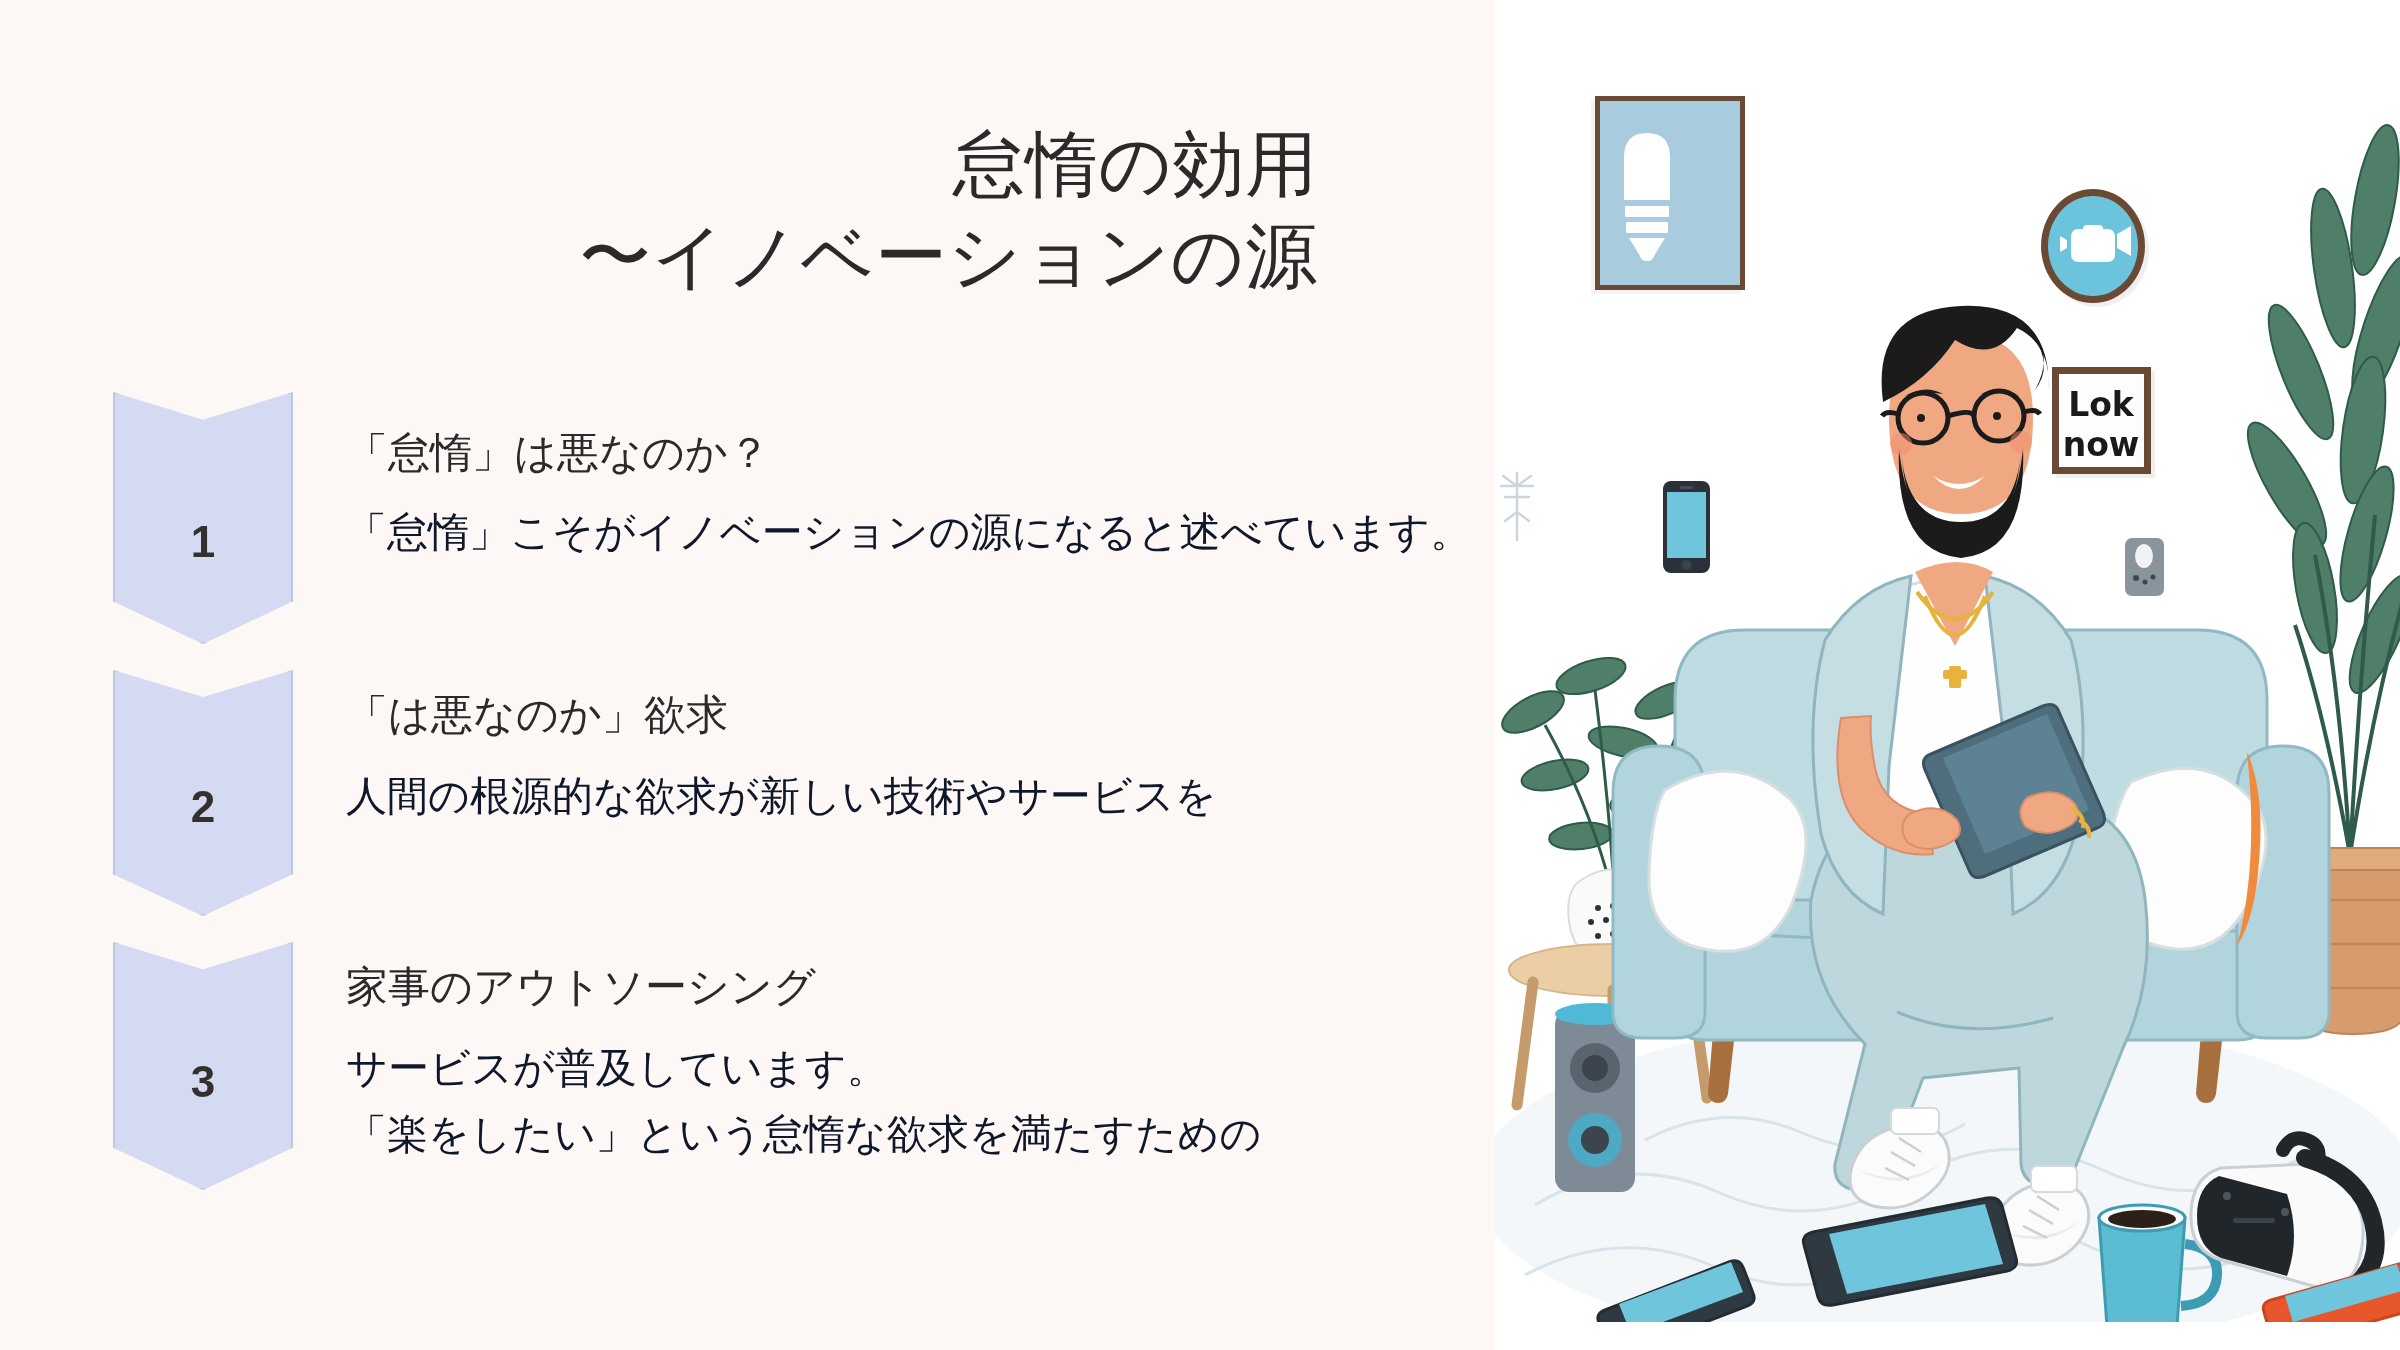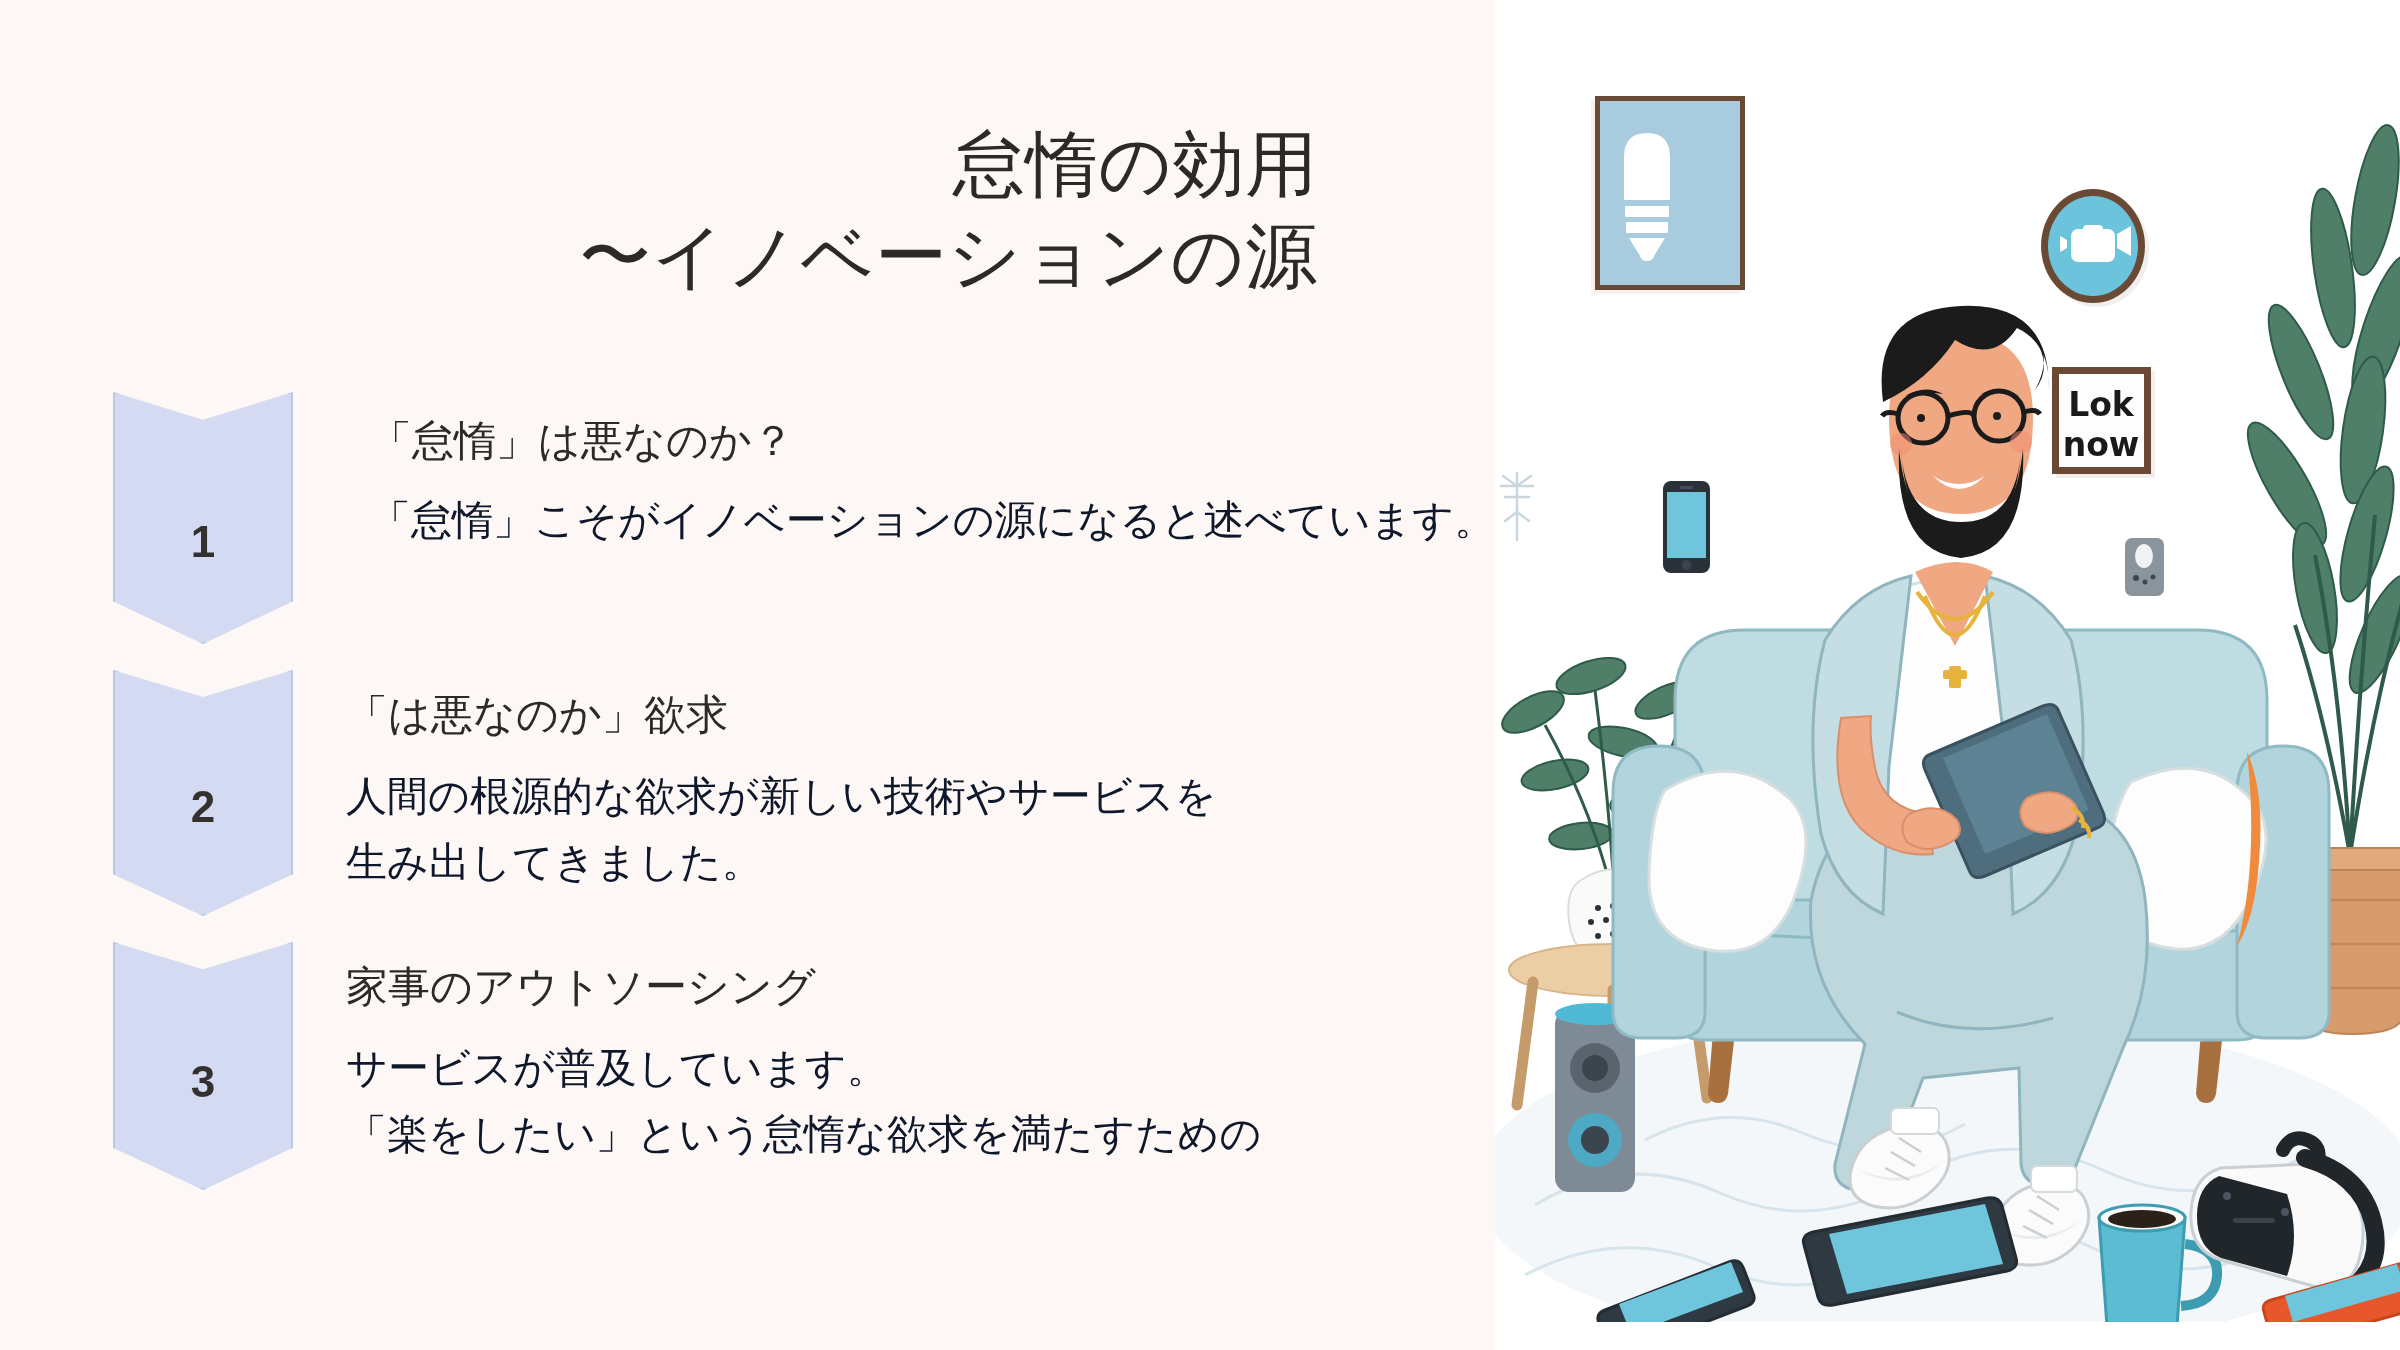--- a/index.html
+++ b/index.html
@@ -77,21 +77,21 @@
   }
   .step.s1 .chev-num { top:128px; }
   .step.s2 .chev-num { top:115px; }
   .step.s3 .chev-num { top:118px; }
 
   .step-text {
     position:absolute;
     left:346px;
     width:1080px;
   }
-  .step.s1 .step-text { top:22px;margin-left:24px; }
+  .step.s1 .step-text { top:34px; }
   .step.s2 .step-text { top:18px; }
   .step.s3 .step-text { top:18px; }
 
   .step-head {
     font-size:42px;
     font-weight:400;
     color:#2C2A29;
     line-height:1.3;
     margin-bottom:18px;
     white-space:nowrap;
@@ -142,21 +142,20 @@
         </div>
       </div>
 
       <div class="step s2">
         <div class="chev"></div>
         <div class="chev-num">2</div>
         <div class="step-text">
           <div class="step-head">「は悪なのか」欲求</div>
           <div class="step-body">
             <span class="bline">人間の根源的な欲求が新しい技術やサービスを</span>
-            <span class="bline">生み出してきました。</span>
           </div>
         </div>
       </div>
 
       <div class="step s3">
         <div class="chev"></div>
         <div class="chev-num">3</div>
         <div class="step-text">
           <div class="step-head">家事のアウトソーシング</div>
           <div class="step-body">

